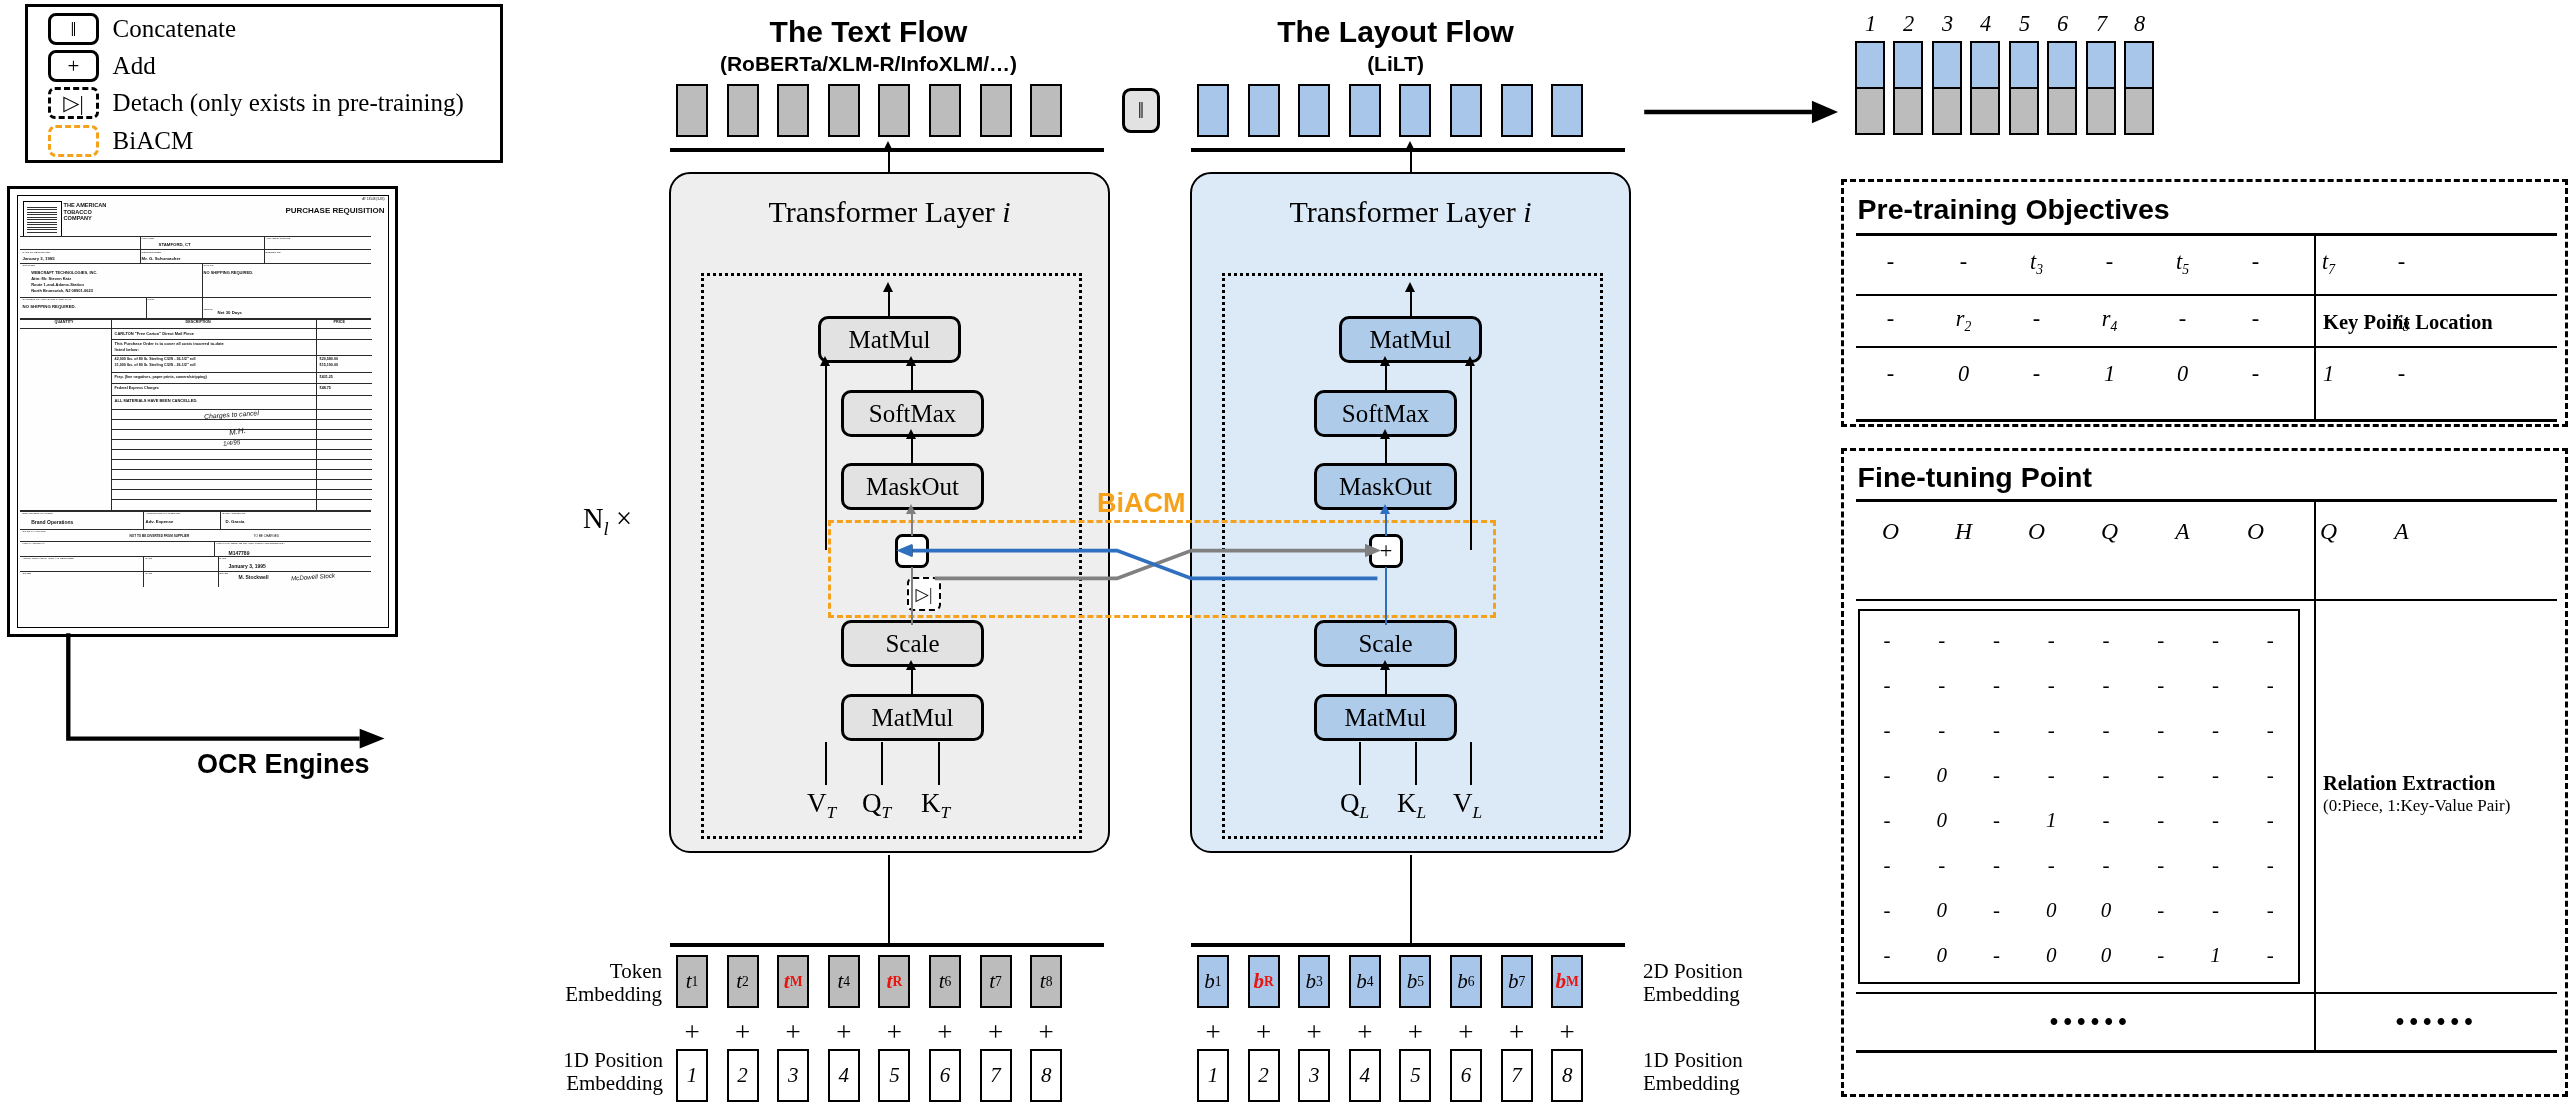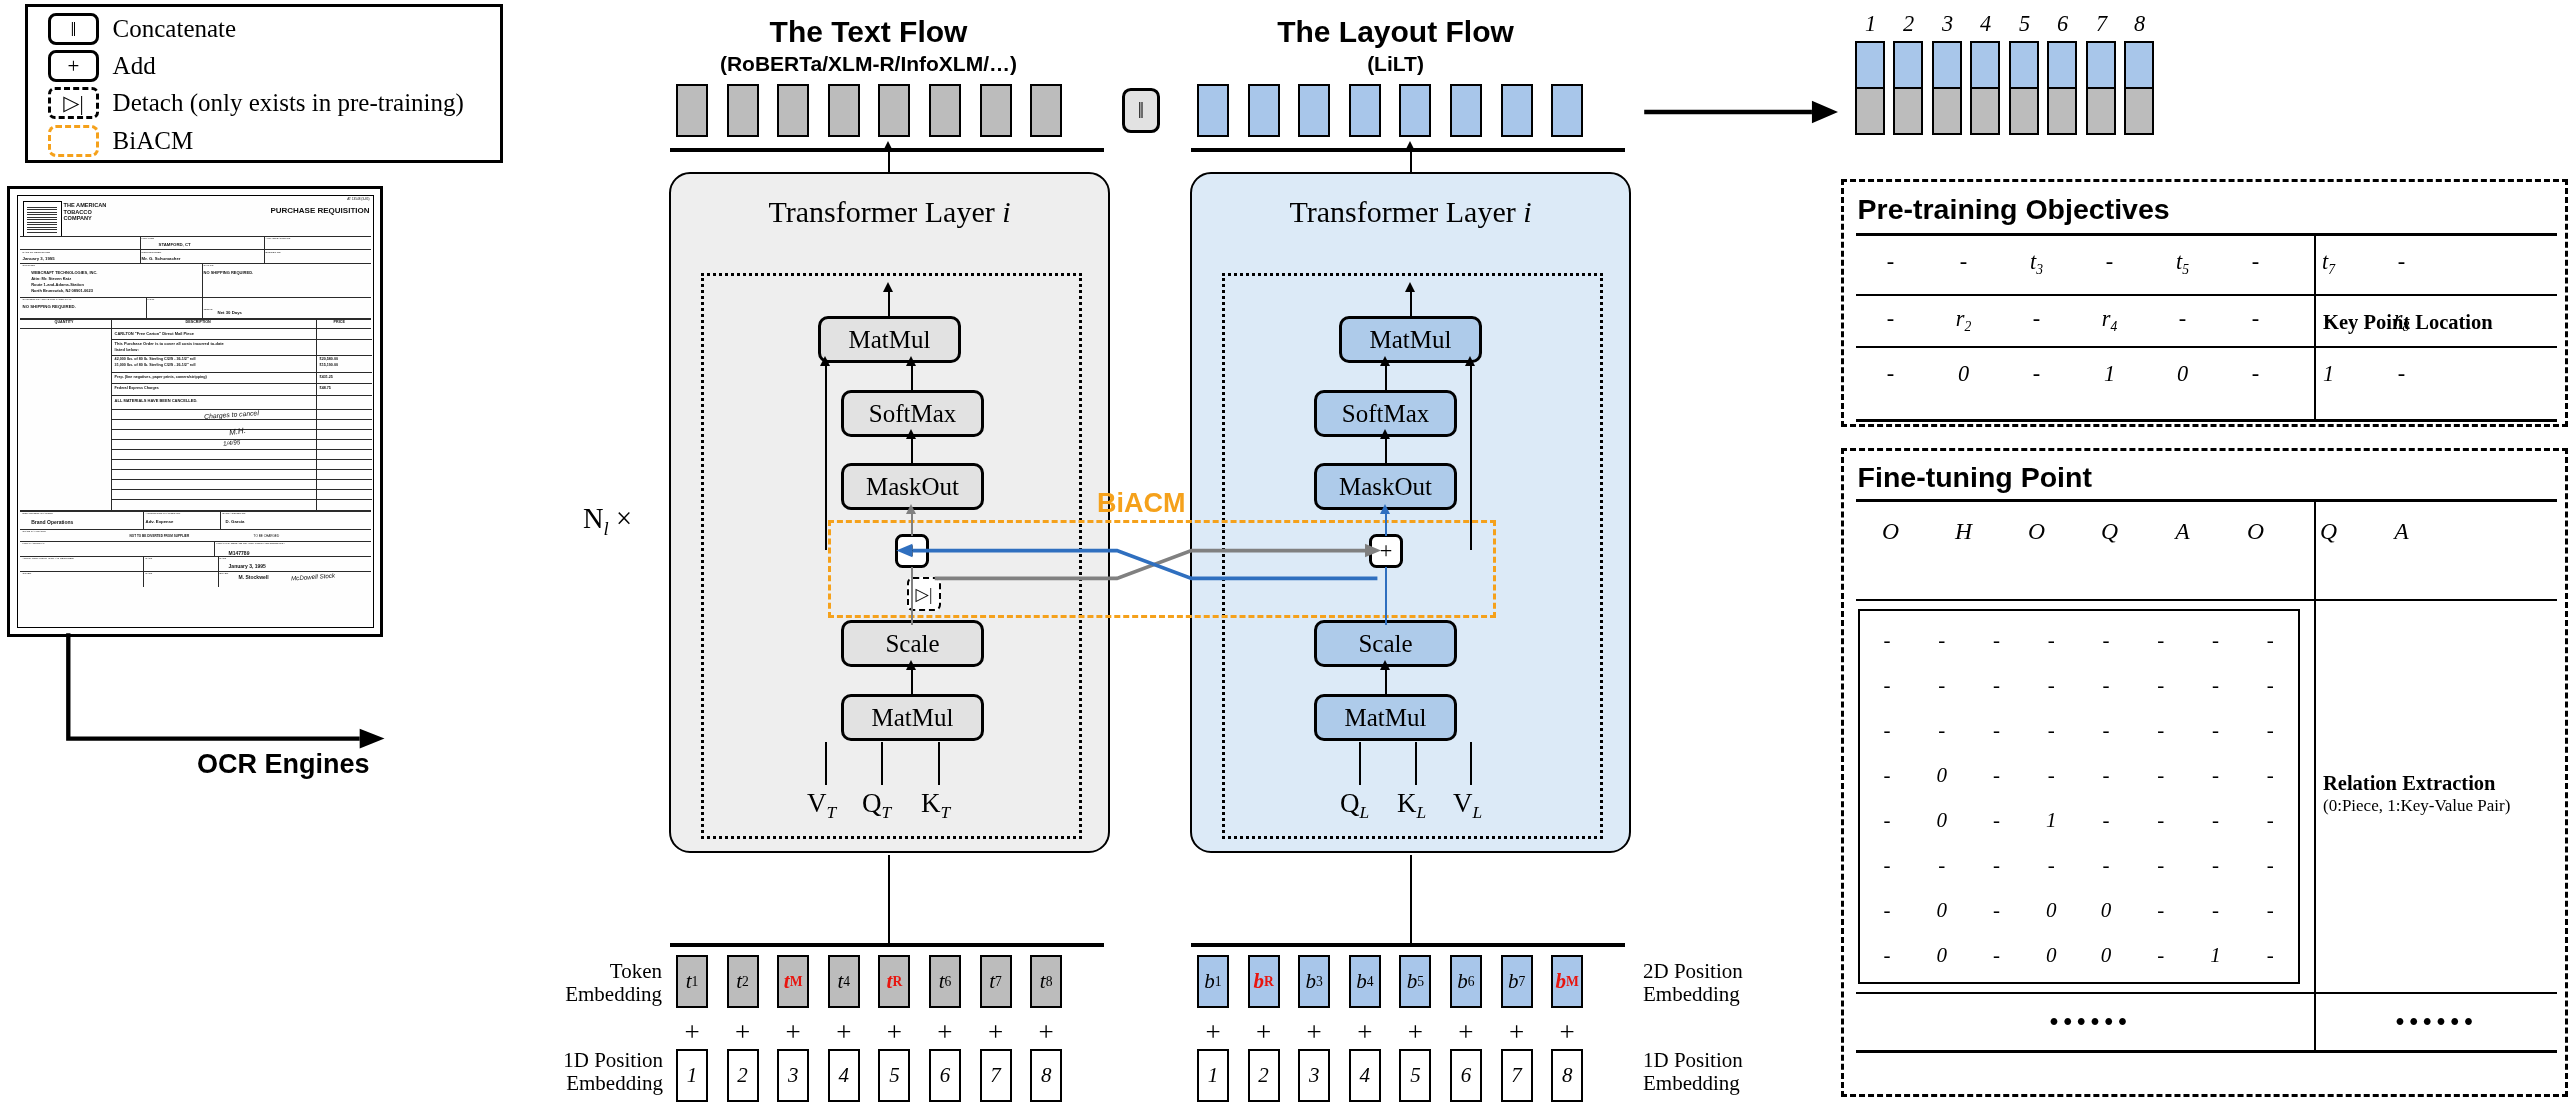--- a/index.html
+++ b/index.html
@@ -11,21 +11,21 @@
   #legend{left:25px;top:3.7px;width:472px;height:153px;border:3.1px solid #000;background:#fff;}
   .leg-row{position:absolute;left:20px;height:35px;display:flex;align-items:center;gap:13.6px;}
   .leg-ico{width:51px;height:32px;border:3.1px solid #000;border-radius:8px;
            display:flex;align-items:center;justify-content:center;
            font-size:21px;background:#fff;box-sizing:border-box;}
   .leg-ico.dashed{border-style:dashed;border-width:3.1px;border-radius:6.8px;}
   .leg-ico.orange{border-color:#F5A11B;border-style:dashed;}
   .leg-txt{font-size:25px;white-space:nowrap;}
 
   
-  #doc{left:7.4px;top:186px;width:370px;height:445px;border:3.1px solid #000;background:#fff;}
+  #doc{left:7.4px;top:186px;width:370px;height:445px;border:3.1px solid #000;background:#fff;padding-left:15px;}
   #docinner{position:absolute;inset:6.2px;border:1.2px solid #000;background:#fefefe;}
   .dl{position:absolute;background:#2a2a2a;}
   .dtxt{position:absolute;font-family:"Liberation Sans",sans-serif;color:#111;white-space:nowrap;}
 
   
   .vline{position:absolute;width:1.9px;background:#000;}
   .thickbar{position:absolute;height:4.3px;background:#000;}
   .arrowup{position:absolute;width:0;height:0;border-left:5.6px solid transparent;
            border-right:5.6px solid transparent;border-bottom:10px solid #000;}
 

